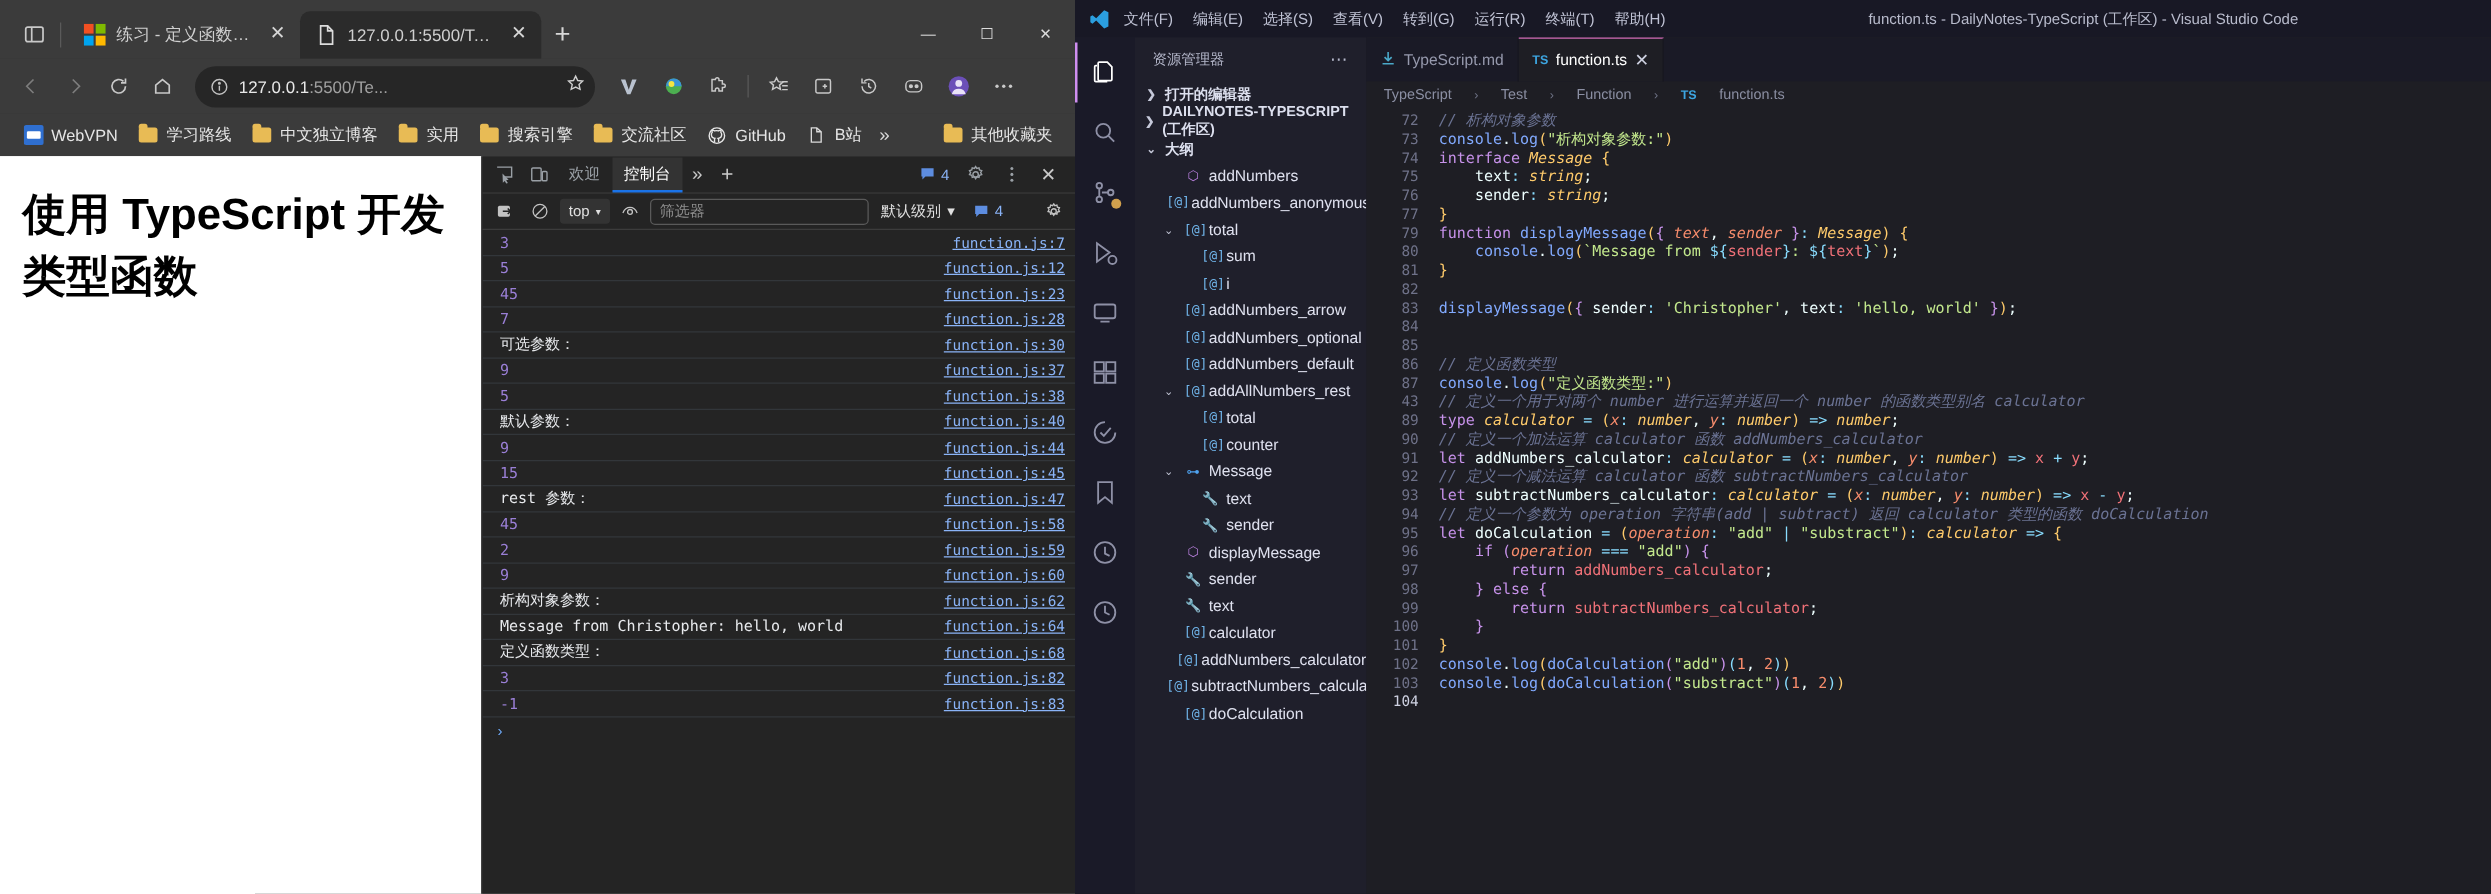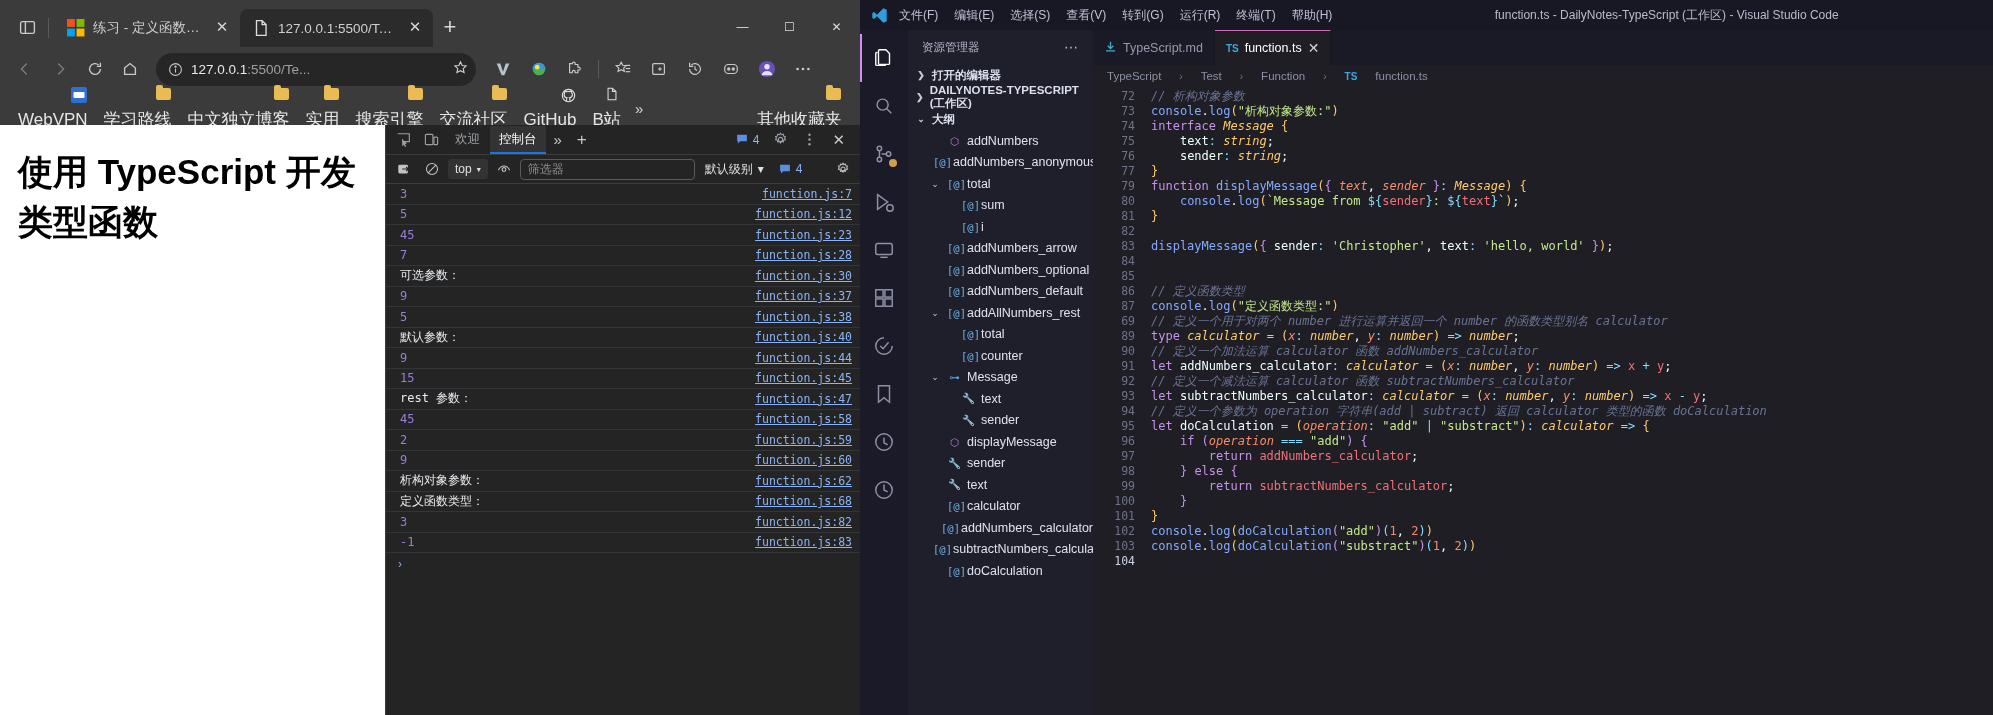--- a/index.html
+++ b/index.html
@@ -30,21 +30,21 @@
   .navbtn.dim{ color:#7d7d7d; }
   .omnibox{ flex:1 1 auto; height:33px; background:#262626; border-radius:17px; display:flex; align-items:center;
             padding:0 8px 0 12px; margin:0 8px; max-width:320px; gap:8px;}
   .omnibox .oinfo{ color:#c2c2c2; display:flex;align-items:center;}
   .omnibox .otext{ color:#e8e8e8; font-size:13.5px; white-space:nowrap; overflow:hidden; flex:1 1 auto;}
   .omnibox .otext .grey{ color:#a0a0a0;}
   .omnibox .ostar{ color:#cfcfcf; }
   .navright{ display:flex; align-items:center; gap:3px; }
 
   .bookbar{ height:34px; display:flex; align-items:center; padding:0 10px; gap:0px; background:#3b3b3b; }
-  .bm{ display:flex; align-items:flex-end; gap:6px; padding:3px 8px; border-radius:5px; color:#e6e6e6; font-size:17px; white-space:nowrap;flex-direction:column;}
+  .bm{ display:flex; align-items:center; gap:6px; padding:3px 8px; border-radius:5px; color:#e6e6e6; font-size:13px; white-space:nowrap;}
   .bmico{ width:17px;height:17px; flex:0 0 17px; display:flex;align-items:center;justify-content:center;}
   .folder{ width:15px;height:12px;background:#e8bb55;border-radius:2px; position:relative;}
   .folder:before{ content:""; position:absolute; top:-3px; left:0; width:7px;height:4px;background:#e8bb55;border-radius:2px 2px 0 0;}
   .bmchev{ color:#d8d8d8; font-size:15px; padding:0 6px;}
   .bmright{ margin-left:auto; display:flex; align-items:center;}
 
   .viewport{ flex:1 1 auto; display:flex; background:#fff; min-height:0;}
   .page{ width:385px; flex:0 0 385px; background:#fff; padding:22px 18px;}
   .page h1{ font-size:35px; line-height:1.42; color:#000; font-weight:bold; font-family:"Liberation Sans",sans-serif;}
 
@@ -493,20 +493,24 @@
               <span class="cmsg num">2</span>
               <span class="clink">function.js:59</span>
             </div>
             <div class="crow">
               <span class="cmsg num">9</span>
               <span class="clink">function.js:60</span>
             </div>
             <div class="crow">
               <span class="cmsg txt">析构对象参数：</span>
               <span class="clink">function.js:62</span>
+            </div>
+            <div class="crow">
+              <span class="cmsg txt">Message from Christopher: hello, world</span>
+              <span class="clink">function.js:64</span>
             </div>
             <div class="crow">
               <span class="cmsg txt">定义函数类型：</span>
               <span class="clink">function.js:68</span>
             </div>
             <div class="crow">
               <span class="cmsg num">3</span>
               <span class="clink">function.js:82</span>
             </div>
             <div class="crow">
@@ -768,21 +772,21 @@
             <div class="cline"><span class="lnum">77</span><span class="ctext"><span class="br">}</span></span></div>
             <div class="cline"><span class="lnum">79</span><span class="ctext"><span class="k">function</span> <span class="f">displayMessage</span><span class="br">(</span><span class="br2">{</span> <span class="par">text</span><span class="v">,</span> <span class="par">sender</span> <span class="br2">}</span><span class="p">:</span> <span class="t">Message</span><span class="br">)</span> <span class="br">{</span></span></div>
             <div class="cline"><span class="lnum">80</span><span class="ctext">    <span class="f">console</span><span class="v">.</span><span class="f">log</span><span class="br">(</span><span class="s">`Message from </span><span class="p">${</span><span class="id">sender</span><span class="p">}</span><span class="s">: </span><span class="p">${</span><span class="id">text</span><span class="p">}</span><span class="s">`</span><span class="br">)</span><span class="v">;</span></span></div>
             <div class="cline"><span class="lnum">81</span><span class="ctext"><span class="br">}</span></span></div>
             <div class="cline"><span class="lnum">82</span><span class="ctext"></span></div>
             <div class="cline"><span class="lnum">83</span><span class="ctext"><span class="f">displayMessage</span><span class="br">(</span><span class="br2">{</span> <span class="v">sender</span><span class="p">:</span> <span class="s">'Christopher'</span><span class="v">,</span> <span class="v">text</span><span class="p">:</span> <span class="s">'hello, world'</span> <span class="br2">}</span><span class="br">)</span><span class="v">;</span></span></div>
             <div class="cline"><span class="lnum">84</span><span class="ctext"></span></div>
             <div class="cline"><span class="lnum">85</span><span class="ctext"></span></div>
             <div class="cline"><span class="lnum">86</span><span class="ctext"><span class="c">// 定义函数类型</span></span></div>
             <div class="cline"><span class="lnum">87</span><span class="ctext"><span class="f">console</span><span class="v">.</span><span class="f">log</span><span class="br">(</span><span class="s">"定义函数类型:"</span><span class="br">)</span></span></div>
-            <div class="cline"><span class="lnum">69</span><span class="ctext"><span class="c">// 定义一个用于对两个 number 进行运算并返回一个 number 的函数类型别名 calculator</span></span></div>
+            <div class="cline"><span class="lnum">43</span><span class="ctext"><span class="c">// 定义一个用于对两个 number 进行运算并返回一个 number 的函数类型别名 calculator</span></span></div>
             <div class="cline"><span class="lnum">89</span><span class="ctext"><span class="k">type</span> <span class="t">calculator</span> <span class="o">=</span> <span class="br">(</span><span class="par">x</span><span class="p">:</span> <span class="t">number</span><span class="v">,</span> <span class="par">y</span><span class="p">:</span> <span class="t">number</span><span class="br">)</span> <span class="o">=&gt;</span> <span class="t">number</span><span class="v">;</span></span></div>
             <div class="cline"><span class="lnum">90</span><span class="ctext"><span class="c">// 定义一个加法运算 calculator 函数 addNumbers_calculator</span></span></div>
             <div class="cline"><span class="lnum">91</span><span class="ctext"><span class="k">let</span> <span class="v">addNumbers_calculator</span><span class="p">:</span> <span class="t">calculator</span> <span class="o">=</span> <span class="br">(</span><span class="par">x</span><span class="p">:</span> <span class="t">number</span><span class="v">,</span> <span class="par">y</span><span class="p">:</span> <span class="t">number</span><span class="br">)</span> <span class="o">=&gt;</span> <span class="id">x</span> <span class="o">+</span> <span class="id">y</span><span class="v">;</span></span></div>
             <div class="cline"><span class="lnum">92</span><span class="ctext"><span class="c">// 定义一个减法运算 calculator 函数 subtractNumbers_calculator</span></span></div>
             <div class="cline"><span class="lnum">93</span><span class="ctext"><span class="k">let</span> <span class="v">subtractNumbers_calculator</span><span class="p">:</span> <span class="t">calculator</span> <span class="o">=</span> <span class="br">(</span><span class="par">x</span><span class="p">:</span> <span class="t">number</span><span class="v">,</span> <span class="par">y</span><span class="p">:</span> <span class="t">number</span><span class="br">)</span> <span class="o">=&gt;</span> <span class="id">x</span> <span class="o">-</span> <span class="id">y</span><span class="v">;</span></span></div>
             <div class="cline"><span class="lnum">94</span><span class="ctext"><span class="c">// 定义一个参数为 operation 字符串(add | subtract) 返回 calculator 类型的函数 doCalculation</span></span></div>
             <div class="cline"><span class="lnum">95</span><span class="ctext"><span class="k">let</span> <span class="v">doCalculation</span> <span class="o">=</span> <span class="br">(</span><span class="par">operation</span><span class="p">:</span> <span class="s">"add"</span> <span class="o">|</span> <span class="s">"substract"</span><span class="br">)</span><span class="p">:</span> <span class="t">calculator</span> <span class="o">=&gt;</span> <span class="br">{</span></span></div>
             <div class="cline"><span class="lnum">96</span><span class="ctext">    <span class="k">if</span> <span class="br2">(</span><span class="par">operation</span> <span class="o">===</span> <span class="s">"add"</span><span class="br2">)</span> <span class="br2">{</span></span></div>
             <div class="cline"><span class="lnum">97</span><span class="ctext">        <span class="k">return</span> <span class="id">addNumbers_calculator</span><span class="v">;</span></span></div>
             <div class="cline"><span class="lnum">98</span><span class="ctext">    <span class="br2">}</span> <span class="k">else</span> <span class="br2">{</span></span></div>

